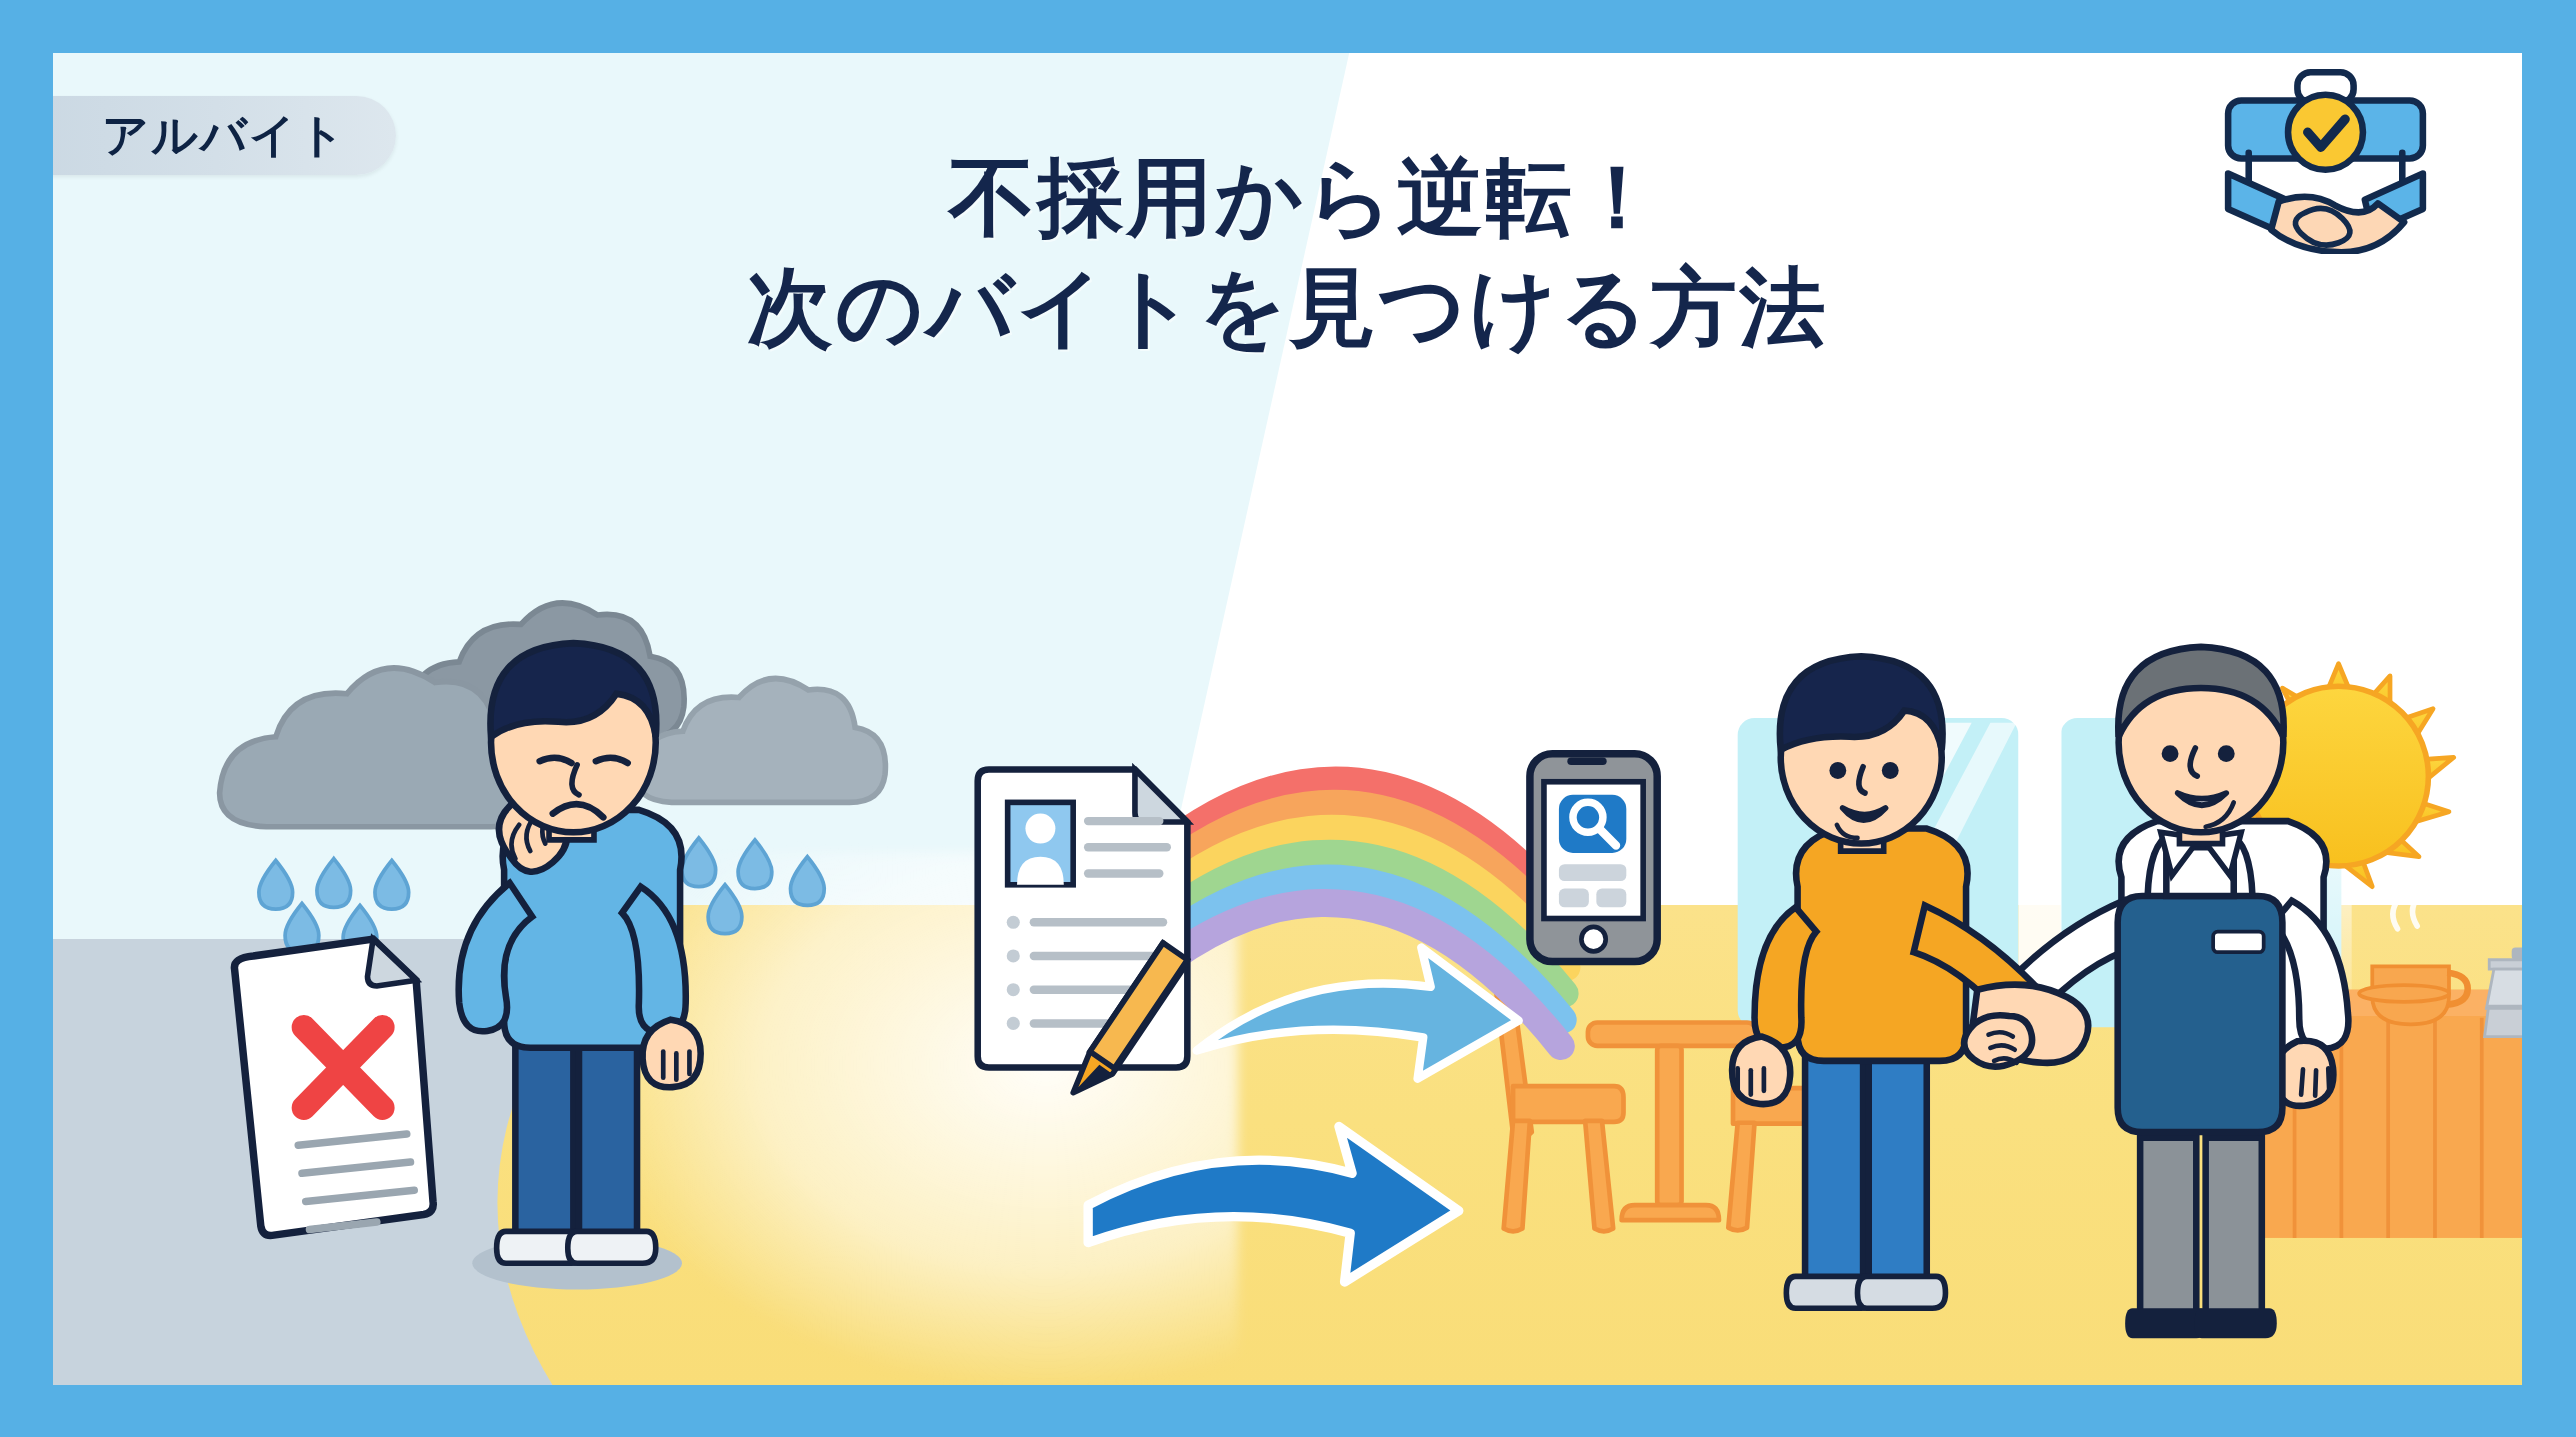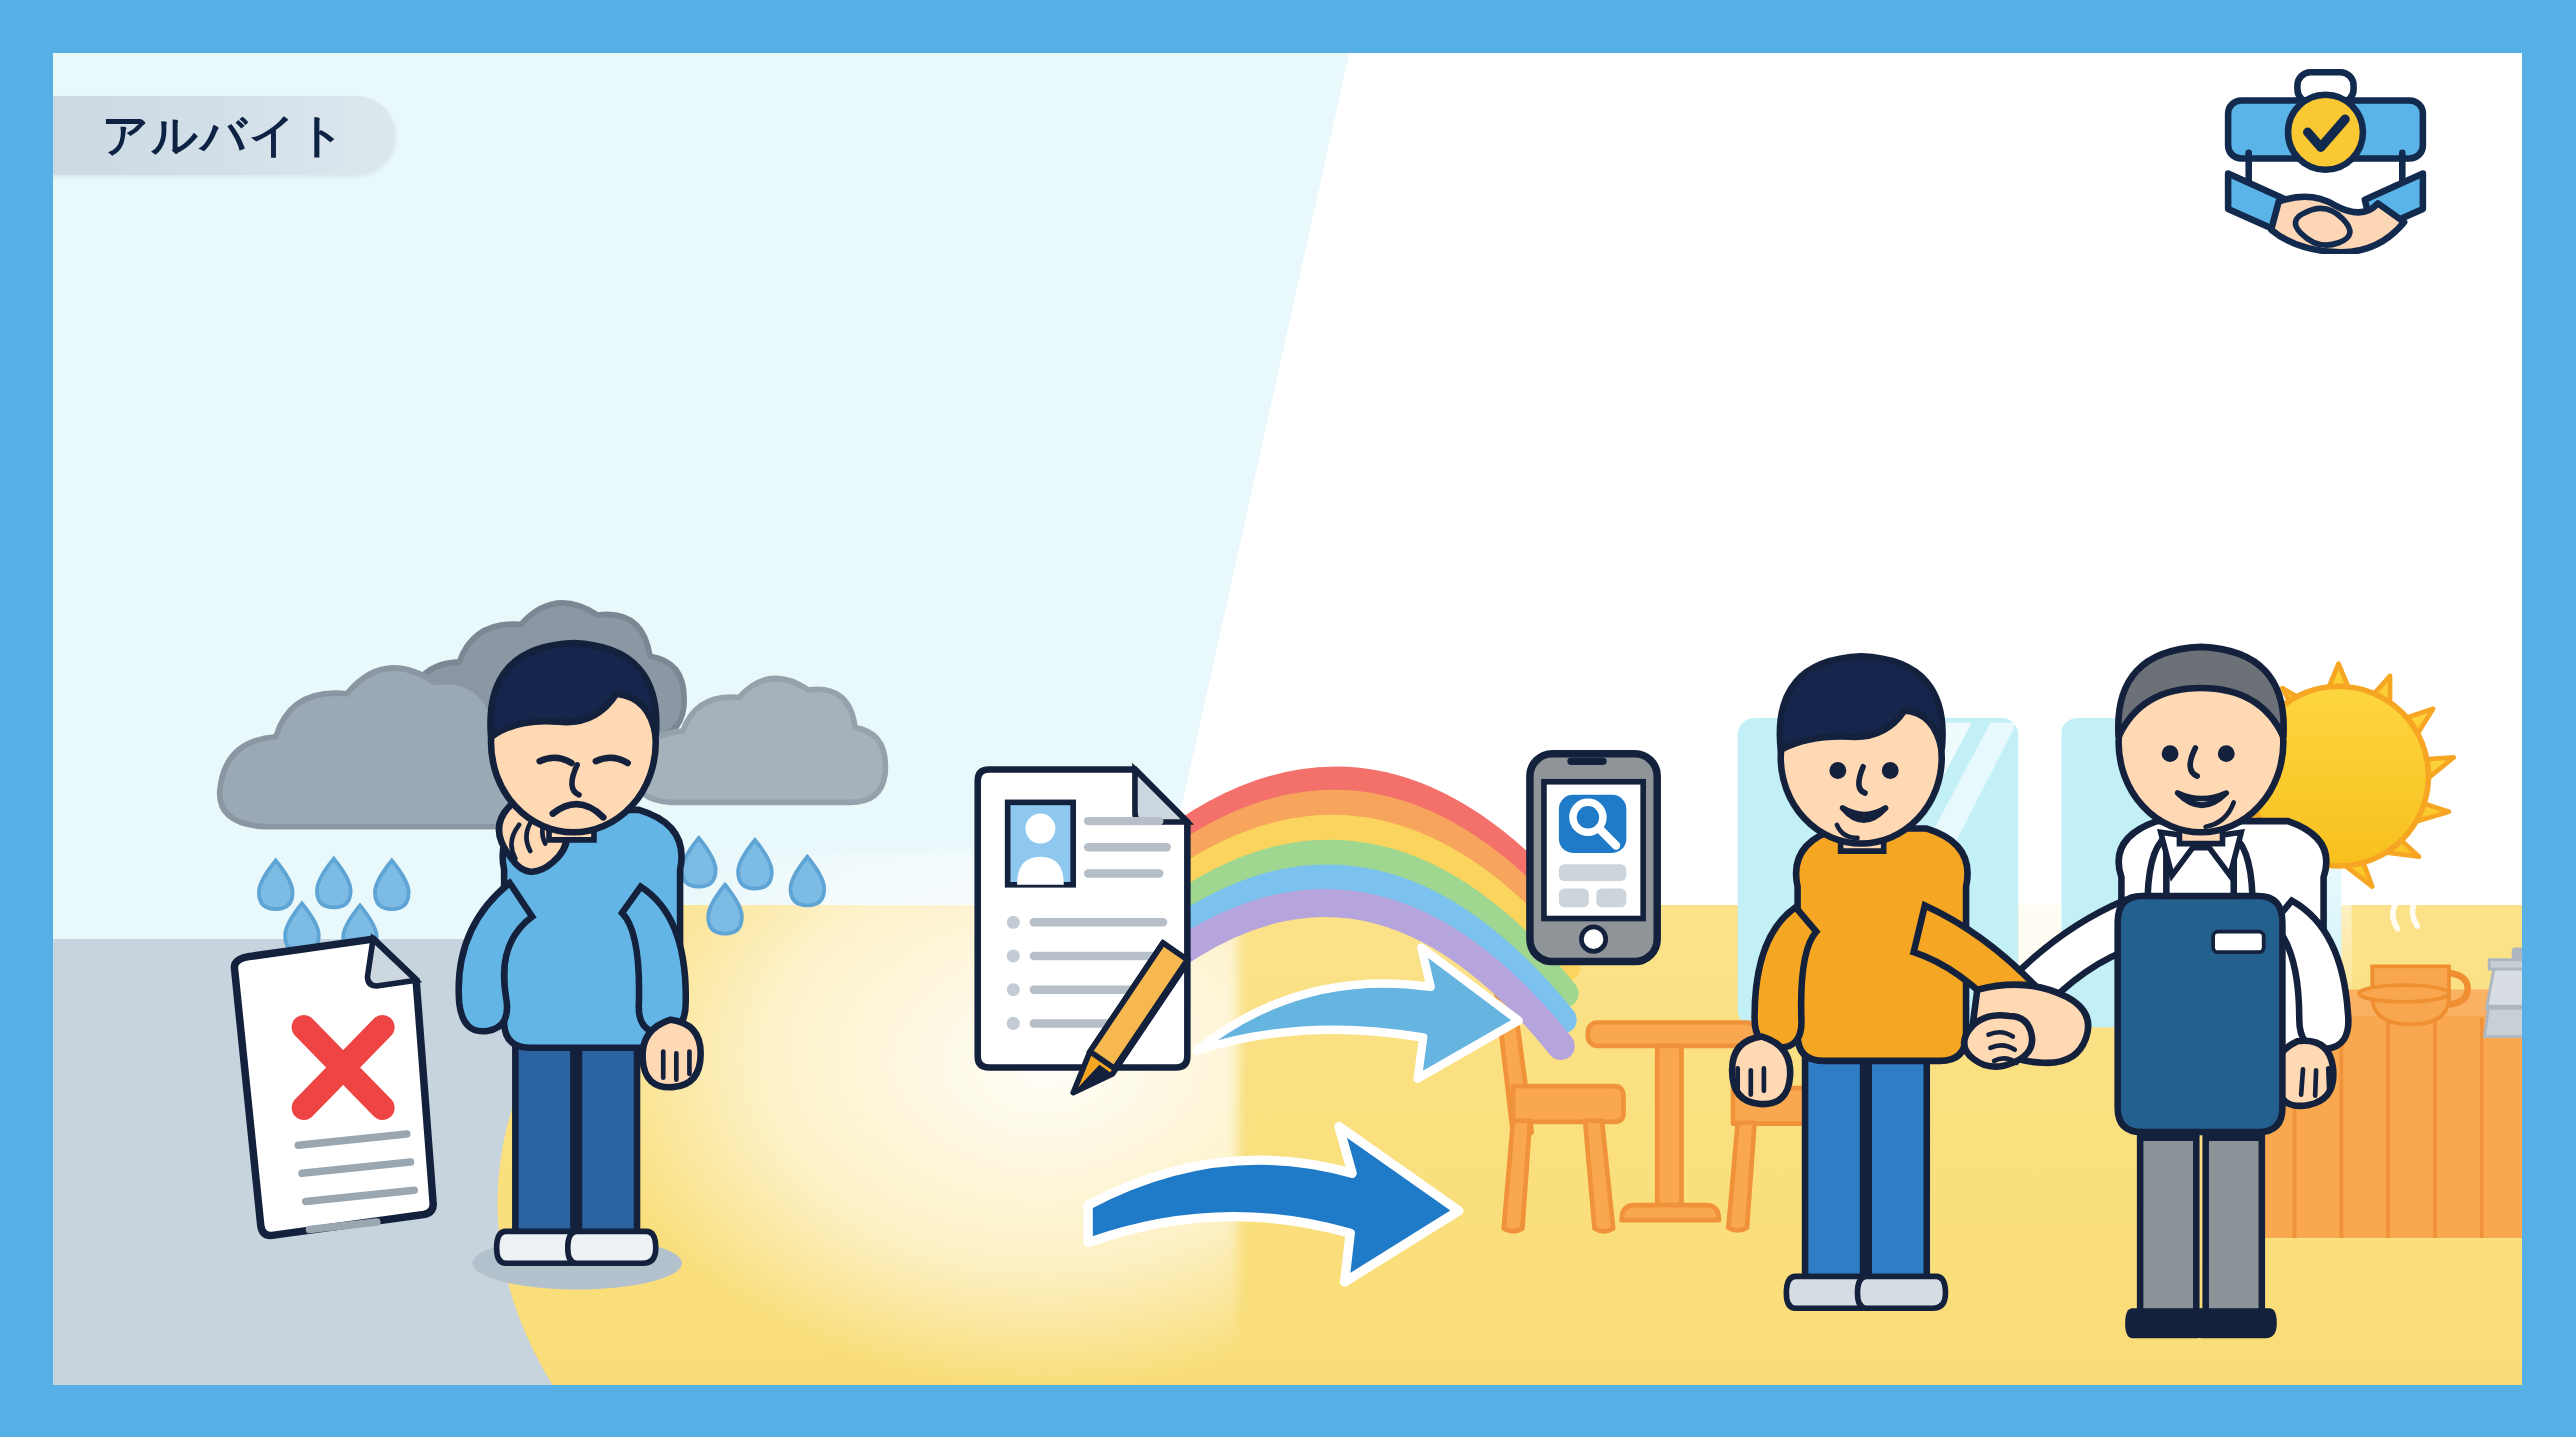--- a/index.html
+++ b/index.html
@@ -407,20 +407,24 @@
         <path d="M560 760 q-12 26 2 32" fill="none" stroke="#14213d" stroke-width="6" stroke-linecap="round"></path>
         <path d="M534 812 q28 -22 54 4" fill="none" stroke="#14213d" stroke-width="7" stroke-linecap="round"></path>
       </g>
 
     </svg>
 
     <div class="badge">
       <span class="badge-text">アルバイト</span>
     </div>
 
+    <div class="title-wrap">
+      <div class="title-line l1">不採用から逆転！</div>
+      <div class="title-line l2">次のバイトを見つける方法</div>
+    </div>
 
     <svg class="corner-icon" viewBox="0 0 300 220">
       <rect x="120" y="26" width="60" height="32" rx="14" fill="none" stroke="#122a4d" stroke-width="7"></rect>
       <rect x="46" y="56" width="208" height="62" rx="14" fill="#5bb4e8" stroke="#122a4d" stroke-width="7"></rect>
       <line x1="68" y1="112" x2="68" y2="148" stroke="#122a4d" stroke-width="7" stroke-linecap="round"></line>
       <line x1="232" y1="112" x2="232" y2="148" stroke="#122a4d" stroke-width="7" stroke-linecap="round"></line>
       <path d="M46 134 l62 28 l-8 34 l-54 -24 z" fill="#5bb4e8" stroke="#122a4d" stroke-width="7" stroke-linejoin="round"></path>
       <path d="M254 134 l-62 28 l8 34 l54 -24 z" fill="#5bb4e8" stroke="#122a4d" stroke-width="7" stroke-linejoin="round"></path>
       <path d="M100 164 q34 -12 60 4 q30 16 46 -2 l28 20 q-28 34 -72 32 q-44 -2 -70 -24 z" fill="#fdd7b5" stroke="#122a4d" stroke-width="7" stroke-linejoin="round"></path>
       <path d="M128 176 q22 -12 40 6 q18 18 -4 26 q-22 8 -40 -10 q-14 -14 4 -22 z" fill="#fdd7b5" stroke="#122a4d" stroke-width="6"></path>

